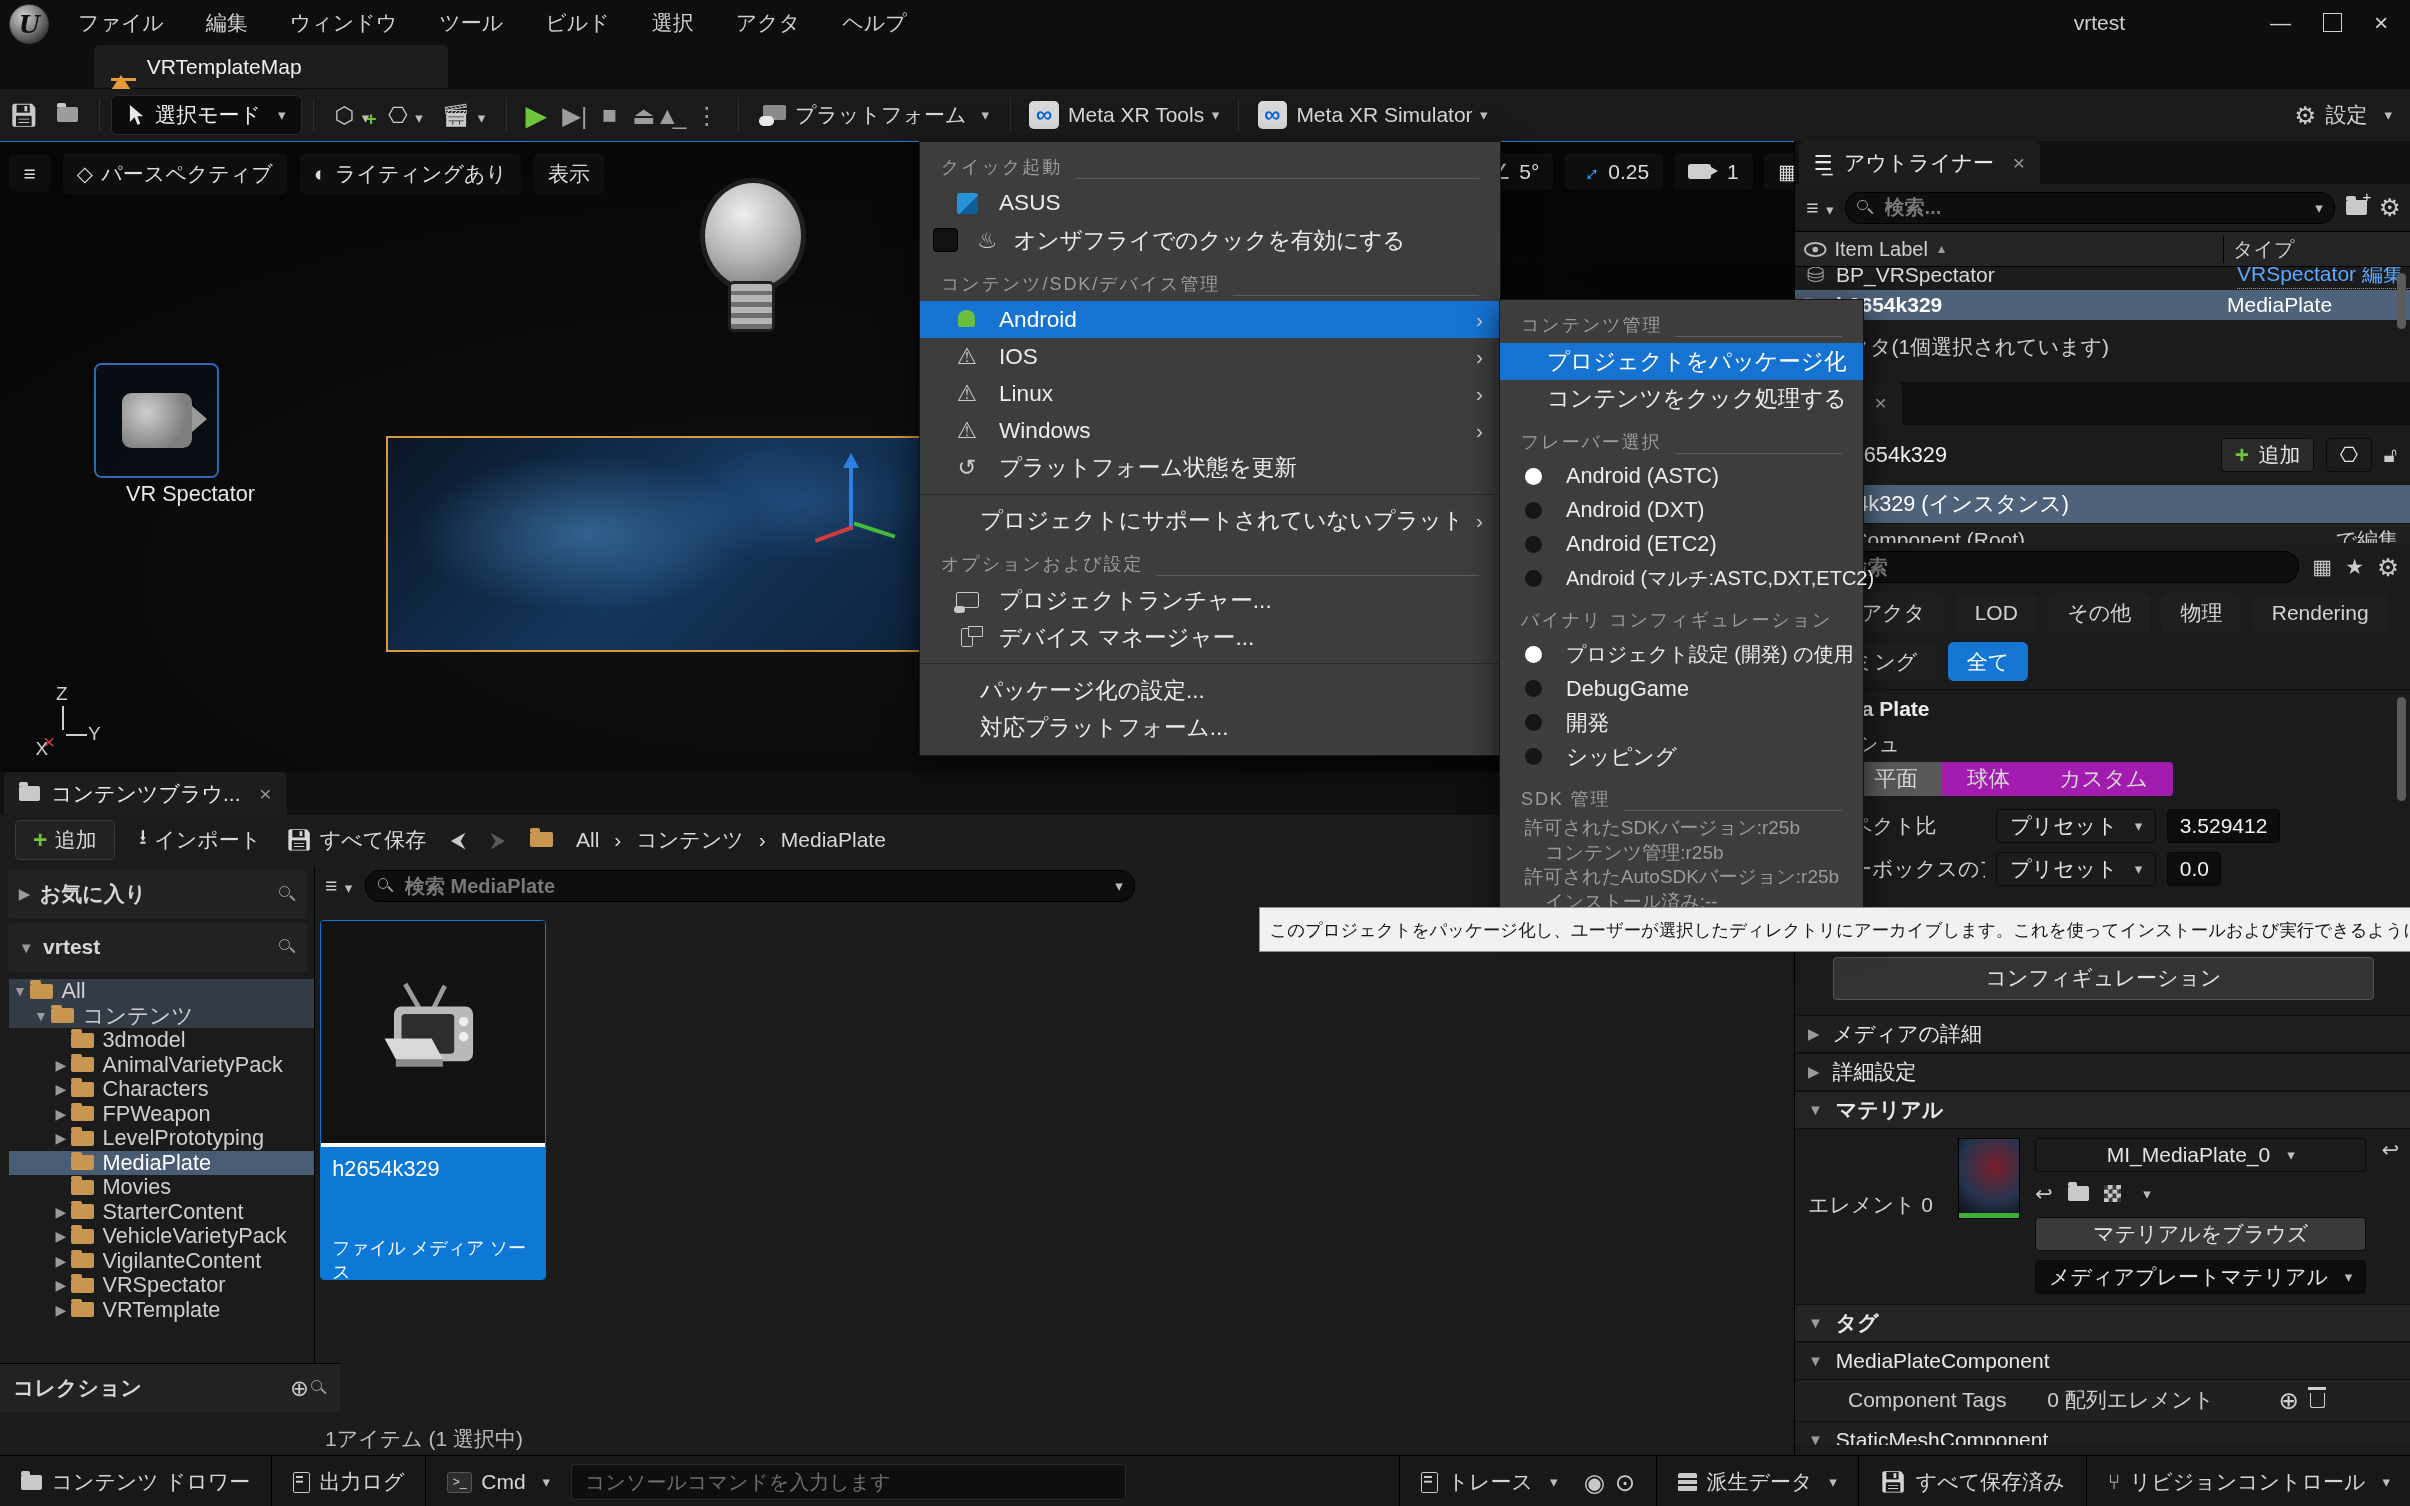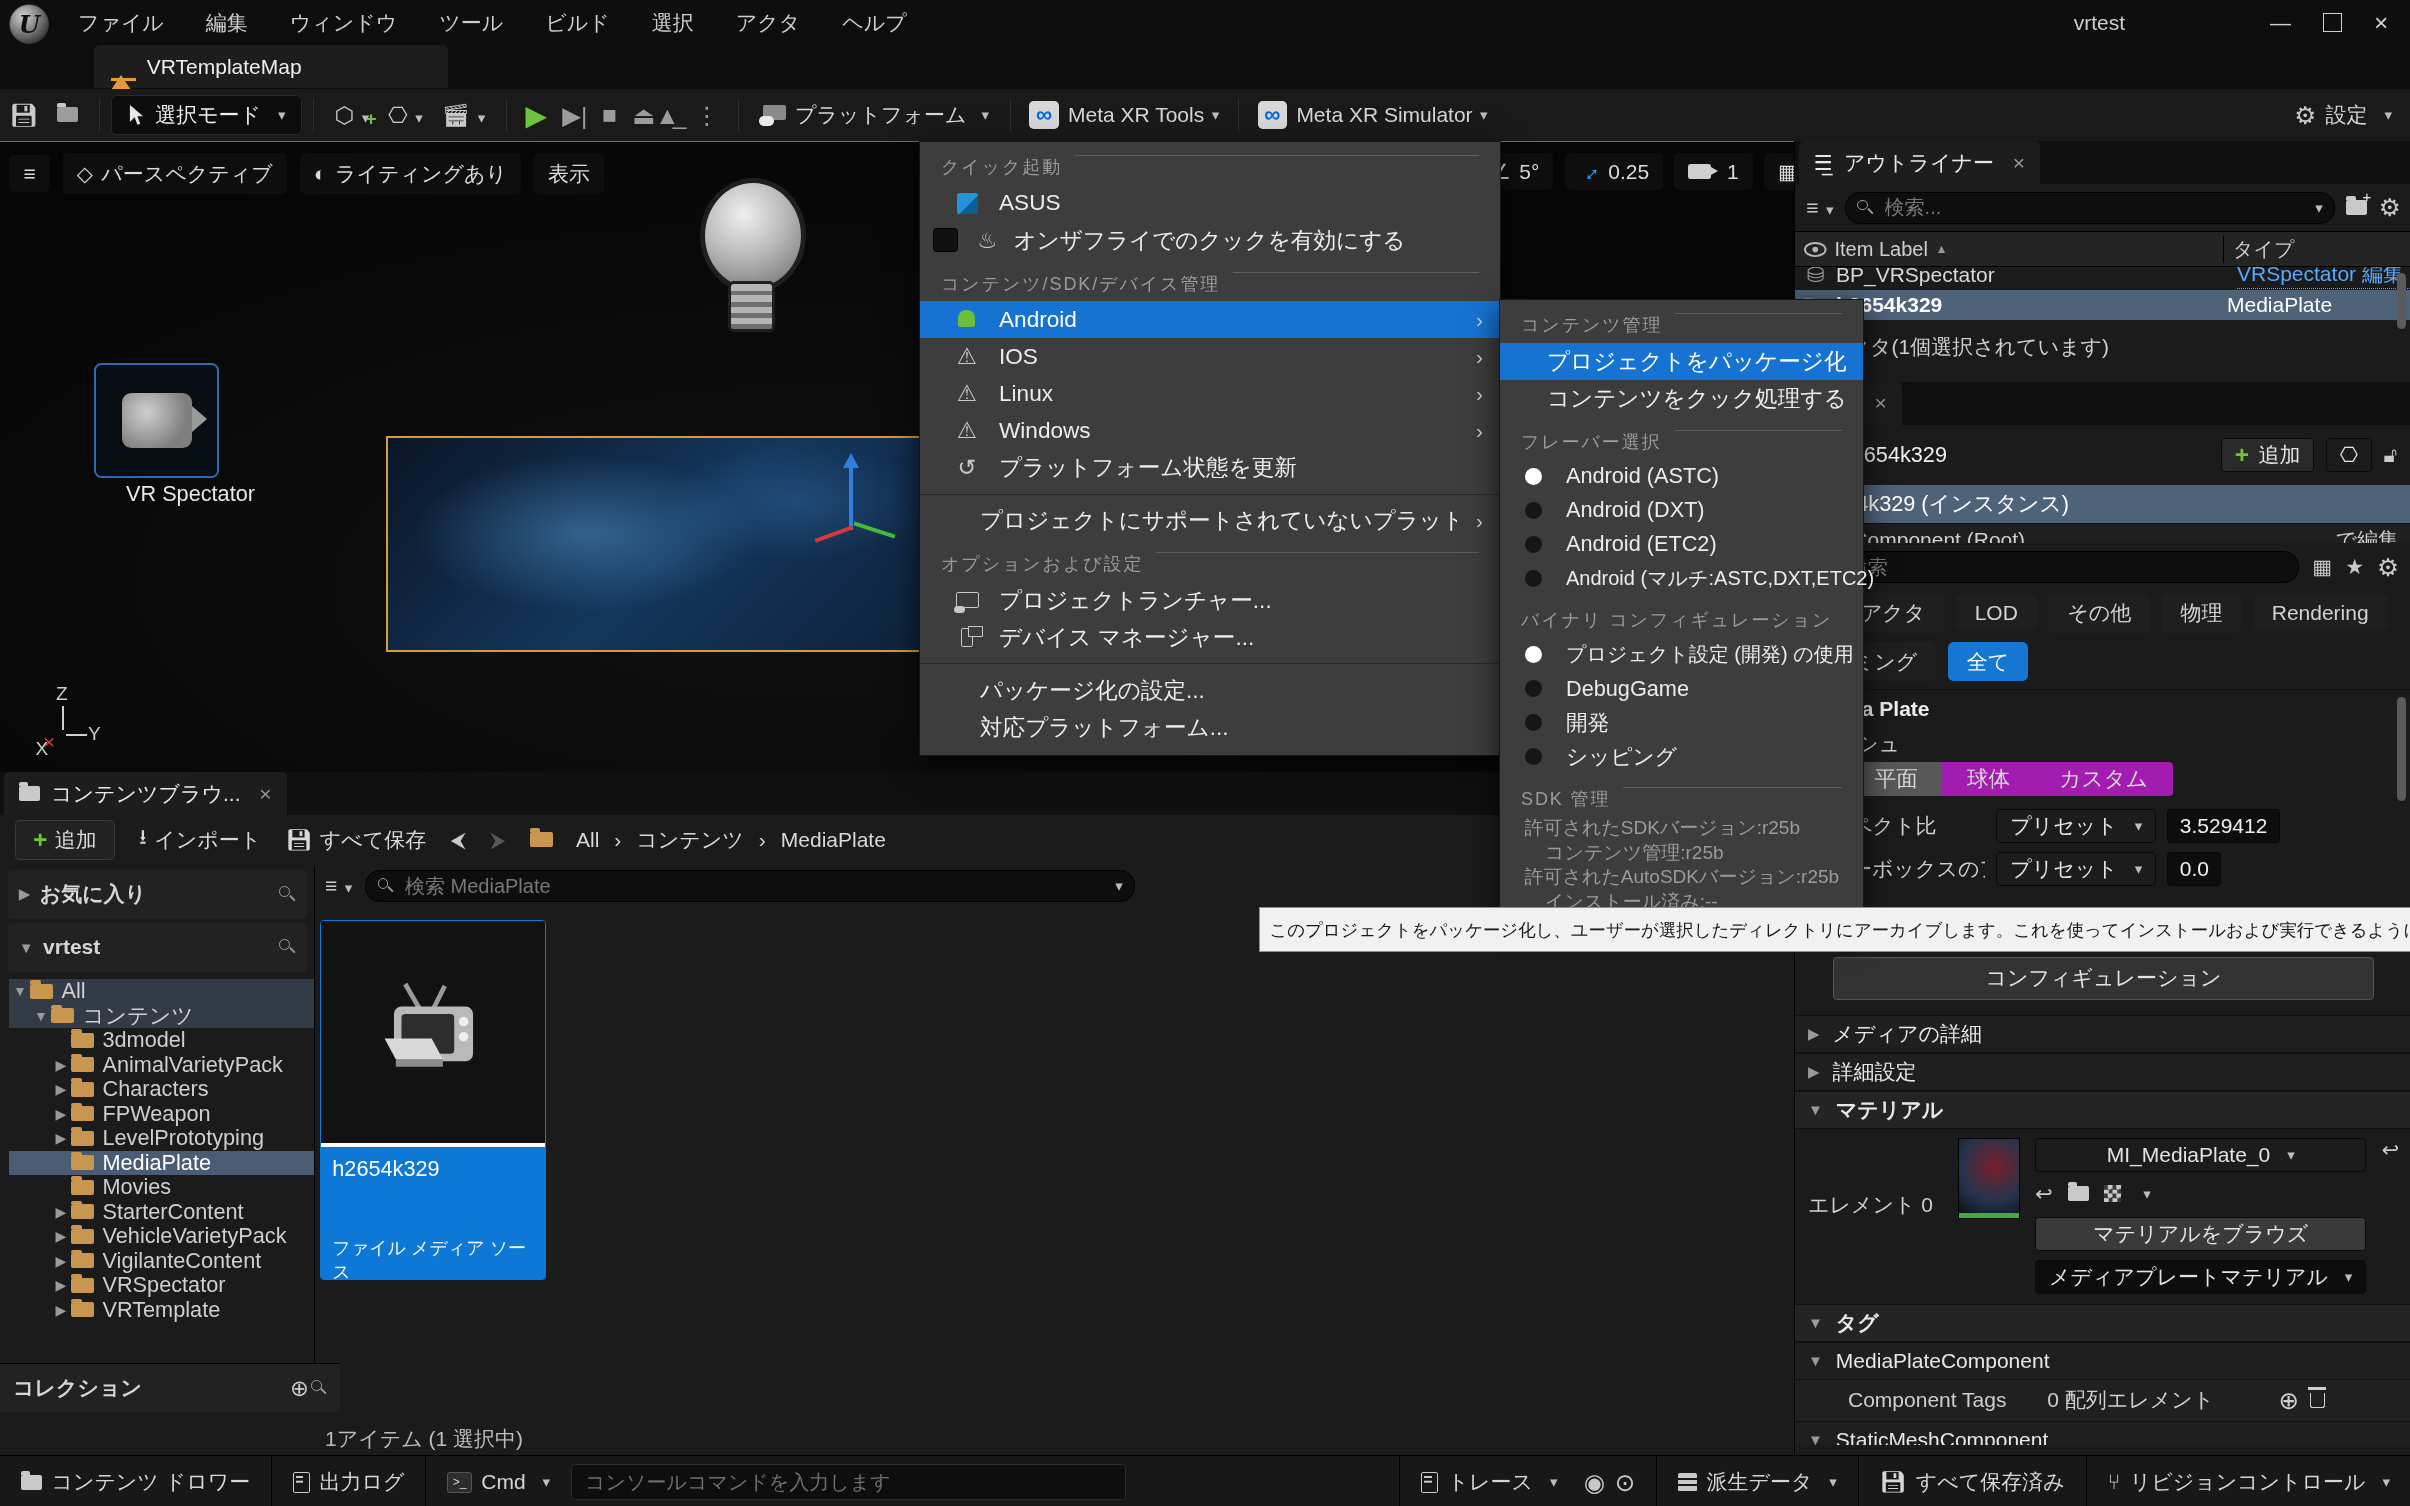--- a/index.html
+++ b/index.html
@@ -49,21 +49,21 @@
         linear-gradient(135deg,#0a1626 0%,#14365c 45%,#0b1c30 100%);}
   .gizmo-z{left:461px;top:26px;width:3.8px;height:66px;background:#2f7fe0;}
   .gizmo-zh{left:455px;top:15px;width:0;height:0;border-left:8.5px solid transparent;border-right:8.5px solid transparent;border-bottom:15px solid #2f7fe0;}
   .gizmo-y{left:465px;top:90px;width:43px;height:3.8px;background:#46b83c;transform:rotate(18deg);}
   .gizmo-x{left:426px;top:94px;width:40px;height:3.8px;background:#d23b3b;transform:rotate(-20deg);}
   #axis-gizmo{left:43px;bottom:17px;width:85px;height:73px;color:#cfcfcf;font-size:19px;}
   
   .menu{background:#3d3d3d;border:0.9px solid #161616;box-shadow:0 9.4px 28px rgba(0,0,0,.65);z-index:40;}
   #plat-menu{left:919px;top:141px;width:580px;padding-bottom:9.4px;}
   #android-menu{left:1499px;top:299px;width:363px;padding-bottom:13px;z-index:41;}
-  .m-sec{display:flex;align-items:flex-start;gap:13px;padding:13px 21px 5.6px 21px;color:#9c9c9c;font-size:18px;letter-spacing:1.9px;white-space:nowrap;}
+  .m-sec{display:flex;align-items:flex-end;gap:13px;padding:13px 21px 5.6px 21px;color:#9c9c9c;font-size:18px;letter-spacing:1.9px;white-space:nowrap;}
   .m-sec .line{flex:1;height:0.9px;background:#5d5d5d;}
   .m-item{display:flex;align-items:center;height:37px;padding:0 17px 0 34px;color:#ececec;font-size:22.6px;gap:19px;white-space:nowrap;}
   .m-item .lab{flex:1;overflow:hidden;}
   .m-item .arr{color:#cfcfcf;font-size:21px;}
   .m-item.hl{background:#1673d2;color:#fff;}
   .m-noicon{padding-left:60px;}
   .m-sepline{height:0.9px;background:#2b2b2b;margin:7.5px 0;}
   .mi{width:26px;display:flex;justify-content:center;color:#c9c9c9;font-size:22.6px;}
   .cb{width:22.6px;height:22.6px;background:#111;border:0.9px solid #000;border-radius:3.8px;margin-right:3.8px;}
   .asus-ic{width:21px;height:21px;border-radius:2.8px;background:linear-gradient(135deg,#2593d8 0 55%,#0d5e96 55% 100%);}
@@ -80,21 +80,21 @@
   .android-ic span{position:absolute;left:1.9px;top:7.5px;width:17px;height:10.4px;background:#6bbf3e;border-radius:1.9px 1.9px 2.8px 2.8px;}
   .android-ic i{position:absolute;left:1.9px;top:0.9px;width:17px;height:7.5px;background:#6bbf3e;border-radius:8.5px 8.5px 0 0;}
   
   #tooltip{left:1259px;top:907px;width:1152px;height:43px;background:#f1f1f1;border:0.9px solid #8f8f8f;
       color:#161616;font-size:17.4px;display:flex;align-items:center;padding:0 9.4px;z-index:60;white-space:nowrap;}
   
   #rightcol{left:1794px;top:141px;width:617px;height:1314px;background:#1b1b1b;border-left:0.9px solid #000;}
   .tabstrip{height:43px;background:#101010;display:flex;}
   .ptab{background:#1d1d1d;border-radius:5.6px 5.6px 0 0;display:flex;align-items:center;gap:11.3px;padding:0 15px;color:#e8e8e8;margin-left:3.8px;}
   .ptab .x{color:#9a9a9a;margin-left:7.5px;}
-  .search-pill{background:#0e0e0e;border:0.9px solid #000;border-radius:15px;height:30px;display:flex;align-items:center;gap:9.4px;padding:0 11.3px;}
+  .search-pill{background:#0e0e0e;border:0.9px solid #000;border-radius:15px;height:30px;display:flex;align-items:center;gap:9.4px;padding:0 11.3px;font-weight:bold;}
   .search-pill input{background:transparent;border:0;outline:0;color:#ddd;font:inherit;font-size:20px;width:100%;}
   .search-pill input::placeholder{color:#787878;}
   .mag{position:relative;width:16px;height:16px;display:inline-block;flex:0 0 auto;}
   .mag::before{content:"";position:absolute;left:0;top:0;width:8.5px;height:8.5px;border:1.9px solid #9a9a9a;border-radius:50%;}
   .mag::after{content:"";position:absolute;left:9.4px;top:10.4px;width:6.6px;height:1.9px;background:#9a9a9a;transform:rotate(45deg);}
   .gear{color:#c9c9c9;font-size:24.5px;}
   .outl-hdr{display:flex;align-items:center;height:34px;background:#242424;border-top:0.9px solid #000;border-bottom:0.9px solid #000;color:#cfcfcf;font-size:20px;}
   .o-row{display:flex;align-items:center;height:30px;font-size:21px;}
   .o-row.sel{background:#4e627a;color:#fff;}
   .typelink{color:#5aa8ff;border-bottom:0.9px dotted #5aa8ff;}

